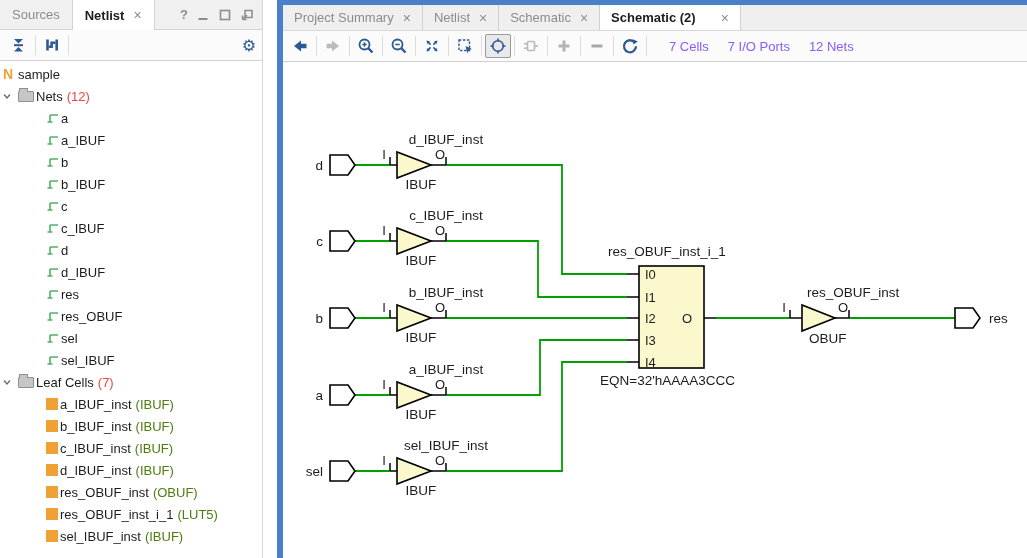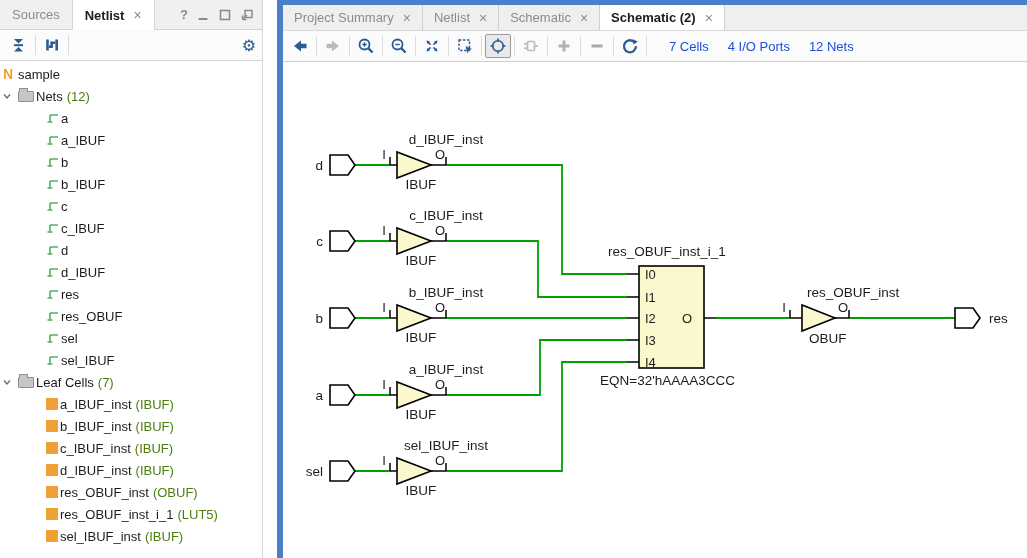--- a/index.html
+++ b/index.html
@@ -19,39 +19,39 @@
   .lwin span { display:inline-flex; align-items:center; }
 
   .ltoolbar { height:31px; background:#fbfbfb; border-bottom:1px solid #d4d4d4; display:flex; align-items:center; padding:0 6px; }
   .tbtn { width:26px; height:24px; display:inline-flex; align-items:center; justify-content:center; border-radius:2px; }
   .vsep { width:1px; height:20px; background:#dcdcdc; margin:0 3px; }
   .gear { margin-left:auto; font-size:16px; color:#2d5a93; font-family:"DejaVu Sans",sans-serif; }
 
   .tree { flex:1; overflow:hidden; padding-top:2px; background:#fff; }
   .trow { height:22px; display:flex; align-items:center; white-space:nowrap; }
   .trow .lbl { }
-  .trow .cnt { margin-left:4px; color:#4d7c0f; }
+  .trow .cnt { margin-left:4px; color:#ef4444; }
   .trow .typ { margin-left:4px; color:#4d7c0f; }
   .lvl0 { padding-left:3px; }
   .lvl1 { padding-left:0; }
   .lvl2 { padding-left:46px; }
   .chev { width:14px; display:inline-flex; justify-content:center; }
   .nlogo { color:#f0a135; font-weight:bold; font-size:14px; width:15px; }
   .folder { width:16px; height:11px; background:#c6c6c6; border:1px solid #8f8f8f; border-radius:1px; position:relative; margin:0 2px 0 4px; }
   .folder:before { content:""; position:absolute; top:-4px; left:0; width:7px; height:3px; background:#c6c6c6; border:1px solid #8f8f8f; border-bottom:none; border-radius:1px 1px 0 0; }
   .cellsq { width:12px; height:12px; background:#f0a135; margin-right:2px; }
   .neticon { width:14px; height:13px; margin-right:1px; }
 
   
   .right-panel { flex:1; border-left:6px solid #4a80c9; border-top:5px solid #4a80c9; display:flex; flex-direction:column; background:#fff; }
   .rtabbar { height:26px; background:#efefef; display:flex; align-items:stretch; border-bottom:1px solid #d9d9d9; }
   .rtab { display:flex; align-items:center; padding:0 11px; color:#8c8c8c; border-right:1px solid #cfcfcf; }
-  .rtab.active { background:#fff; color:#1c1c1c; font-weight:bold; }
+  .rtab.active { background:#fff; color:#1c1c1c; font-weight:bold;gap:16px; }
   .rtoolbar { height:31px; background:#fbfbfb; border-bottom:1px solid #cfcfcf; display:flex; align-items:center; padding:0 4px; }
-  .tlink { color:#1d4ed8; margin-left:19px; }
+  .tlink { color:#8b5cf6; margin-left:19px; }
   .tbtn.boxed { border:1px solid #9a9a9a; background:#e9e9e9; }
   .canvas { flex:1; position:relative; background:#fff; overflow:hidden; }
   .schem { position:absolute; left:0; top:0; }
   .schem text { font-family:"Liberation Sans","DejaVu Sans",sans-serif; fill:#1c1c1c; font-size:13.5px; }
   .schem text.pin { font-size:13px; }
 </style>
 </head>
 <body>
 
 <div class="app">
@@ -348,21 +348,21 @@
         </span>
       <span class="vsep"></span>
       <span class="tbtn">
           <svg width="18" height="18">
             <path d="M13.6 5.4 A6 6 0 1 0 15 9.3" fill="none" stroke="#2d5a93" stroke-width="2.3"></path>
             <polygon points="11.8,2.2 16.8,4.6 12.6,7.4" fill="#2d5a93"></polygon>
           </svg>
         </span>
       <span class="vsep"></span>
       <span class="tlink">7 Cells</span>
-      <span class="tlink">4 I/O Ports</span>
+      <span class="tlink">7 I/O Ports</span>
       <span class="tlink">12 Nets</span>
     </div>
 
     <div class="canvas">
       <svg class="schem" width="744" height="494" viewBox="0 0 744 494">
 
         <g stroke="#00a000" stroke-width="1.8" fill="none" stroke-linejoin="miter">
           <polyline points="163,103 279,103 279,212 344,212"></polyline>
           <polyline points="163,179 255,179 255,235 344,235"></polyline>
           <polyline points="163,256 344,256"></polyline>

